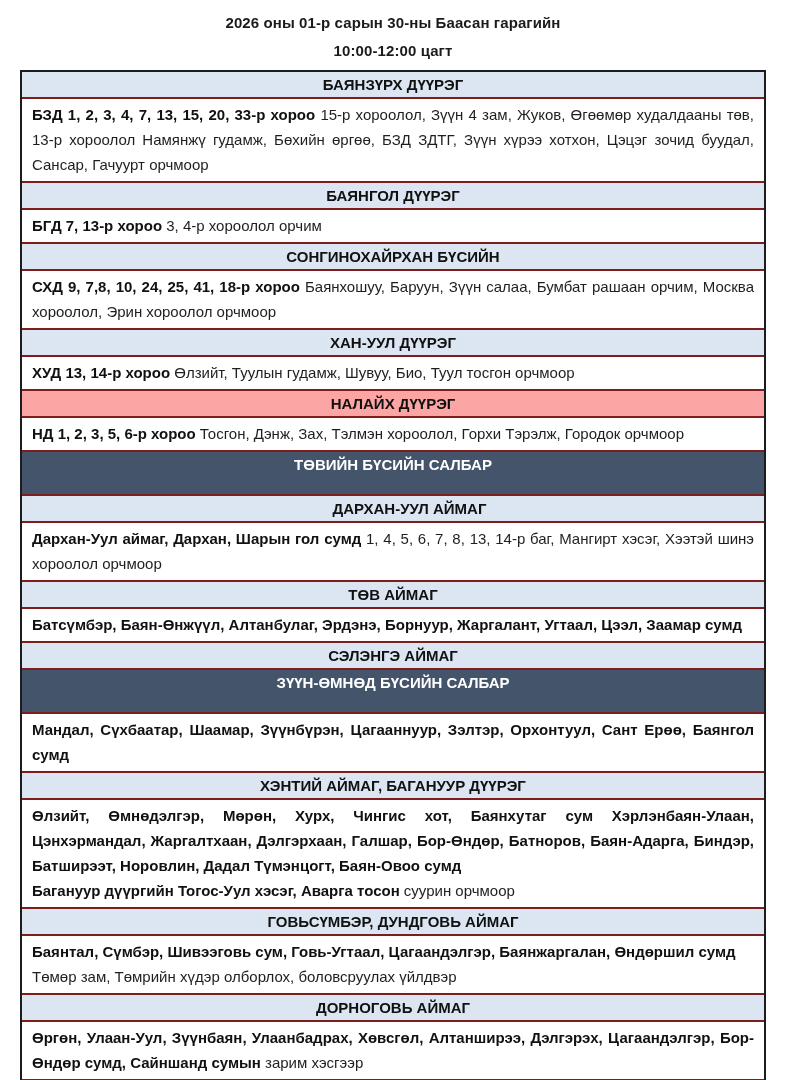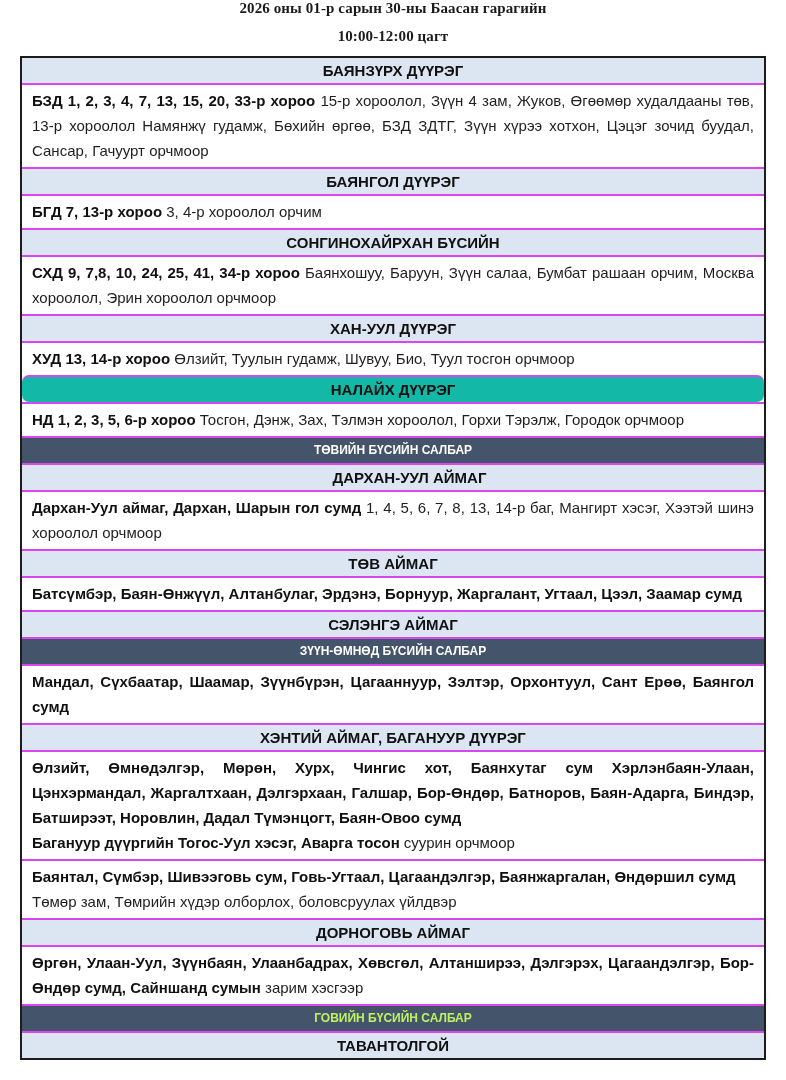--- a/index.html
+++ b/index.html
@@ -8,56 +8,56 @@
     background: #ffffff;
   }
   body {
     width: 786px;
     height: 1080px;
     font-family: "Liberation Sans", sans-serif;
     color: #1b1b1b;
     -webkit-font-smoothing: antialiased;
   }
   .title-block {
+    padding-top: 14px;
     text-align: center;
-    font-family: Liberation Serif, serif;
   }
   .title-line {
     font-size: 15px;
     font-weight: bold;
     line-height: 17px;
     margin: 0 0 11px 0;
     letter-spacing: 0.1px;
   }
   .schedule-table {
     margin: 4px 20px 0 20px;
     border: 2px solid #1c1c1c;
   }
   .row {
-    border-top: 2px solid #d946ef;
+    border-top: 2px solid #7f1d1d;
   }
   .row:first-child {
     border-top: none;
   }
   .row-section {
     background: #dce6f2;
     text-align: center;
     font-weight: bold;
     font-size: 15px;
     line-height: 19px;
     padding: 3px 6px 3px 6px;
     color: #111111;
   }
   .row-branch {
     background: #44546a;
     text-align: center;
     font-weight: bold;
-    font-size: 12px;
+    font-size: 15px;
     line-height: 19px;
-    padding: 3px 6px 3px 6px;
+    padding: 3px 6px 20px 6px;
     color: #fbfbfb;
   }
   .row-content {
     background: #ffffff;
     padding: 3px 10px 4px 10px;
     font-size: 15px;
   }
   .para {
     margin: 0;
     line-height: 25px;
@@ -81,27 +81,27 @@
     <div class="row row-section" style="background: rgb(220, 230, 242);"><span>БАЯНЗҮРХ ДҮҮРЭГ</span></div>
     <div class="row row-content">
       <p class="para"><span class="b">БЗД 1, 2, 3, 4, 7, 13, 15, 20, 33-р хороо</span><span> 15-р хороолол, Зүүн 4 зам, Жуков, Өгөөмөр худалдааны төв, 13-р хороолол Намянжү гудамж, Бөхийн өргөө, БЗД ЗДТГ, Зүүн хүрээ хотхон, Цэцэг зочид буудал, Сансар, Гачуурт орчмоор</span></p>
     </div>
     <div class="row row-section" style="background: rgb(220, 230, 242);"><span>БАЯНГОЛ ДҮҮРЭГ</span></div>
     <div class="row row-content">
       <p class="para"><span class="b">БГД 7, 13-р хороо</span><span> 3, 4-р хороолол орчим</span></p>
     </div>
     <div class="row row-section" style="background: rgb(220, 230, 242);"><span>СОНГИНОХАЙРХАН БҮСИЙН</span></div>
     <div class="row row-content">
-      <p class="para"><span class="b">СХД 9, 7,8, 10, 24, 25, 41, 34-р хороо</span><span> Баянхошуу, Баруун, Зүүн салаа, Бумбат рашаан орчим, Москва хороолол, Эрин хороолол орчмоор</span></p>
+      <p class="para"><span class="b">СХД 9, 7,8, 10, 24, 25, 41, 18-р хороо</span><span> Баянхошуу, Баруун, Зүүн салаа, Бумбат рашаан орчим, Москва хороолол, Эрин хороолол орчмоор</span></p>
     </div>
     <div class="row row-section" style="background: rgb(220, 230, 242);"><span>ХАН-УУЛ ДҮҮРЭГ</span></div>
     <div class="row row-content">
       <p class="para"><span class="b">ХУД 13, 14-р хороо</span><span> Өлзийт, Туулын гудамж, Шувуу, Био, Туул тосгон орчмоор</span></p>
     </div>
-    <div class="row row-section" style="background: #14b8a6; border-radius: 7px;"><span>НАЛАЙХ ДҮҮРЭГ</span></div>
+    <div class="row row-section" style="background: #fca5a5;"><span>НАЛАЙХ ДҮҮРЭГ</span></div>
     <div class="row row-content">
       <p class="para"><span class="b">НД 1, 2, 3, 5, 6-р хороо</span><span> Тосгон, Дэнж, Зах, Тэлмэн хороолол, Горхи Тэрэлж, Городок орчмоор</span></p>
     </div>
     <div class="row row-branch" style="background: rgb(68, 84, 106); color: rgb(255, 255, 255);"><span>ТӨВИЙН БҮСИЙН САЛБАР</span></div>
     <div class="row row-section" style="background: rgb(220, 230, 242); padding-left: 39px;"><span>ДАРХАН-УУЛ АЙМАГ</span></div>
     <div class="row row-content">
       <p class="para"><span class="b">Дархан-Уул аймаг, Дархан, Шарын гол сумд</span><span> 1, 4, 5, 6, 7, 8, 13, 14-р баг, Мангирт хэсэг, Хээтэй шинэ хороолол орчмоор</span></p>
     </div>
     <div class="row row-section" style="background: rgb(220, 230, 242);"><span>ТӨВ АЙМАГ</span></div>
     <div class="row row-content">
@@ -110,20 +110,21 @@
     <div class="row row-section" style="background: rgb(220, 230, 242);"><span>СЭЛЭНГЭ АЙМАГ</span></div>
     <div class="row row-branch" style="background: rgb(68, 84, 106); color: rgb(255, 255, 255);"><span>ЗҮҮН-ӨМНӨД БҮСИЙН САЛБАР</span></div>
     <div class="row row-content">
       <p class="para"><span class="b">Мандал, Сүхбаатар, Шаамар, Зүүнбүрэн, Цагааннуур, Зэлтэр, Орхонтуул, Сант Ерөө, Баянгол сумд</span></p>
     </div>
     <div class="row row-section" style="background: rgb(220, 230, 242);"><span>ХЭНТИЙ АЙМАГ, БАГАНУУР ДҮҮРЭГ</span></div>
     <div class="row row-content">
       <p class="para"><span class="b">Өлзийт, Өмнөдэлгэр, Мөрөн, Хурх, Чингис хот, Баянхутаг сум Хэрлэнбаян-Улаан, Цэнхэрмандал, Жаргалтхаан, Дэлгэрхаан, Галшар, Бор-Өндөр, Батноров, Баян-Адарга, Биндэр, Батширээт, Норовлин, Дадал Түмэнцогт, Баян-Овоо сумд</span></p>
       <p class="para"><span class="b">Багануур дүүргийн Тогос-Уул хэсэг, Аварга тосон</span><span> суурин орчмоор</span></p>
     </div>
+    <div class="row row-section" style="background: rgb(220, 230, 242);"><span>ГОВЬСҮМБЭР, ДУНДГОВЬ АЙМАГ</span></div>
     <div class="row row-content">
       <p class="para"><span class="b">Баянтал, Сүмбэр, Шивээговь сум, Говь-Угтаал, Цагаандэлгэр, Баянжаргалан, Өндөршил сумд</span></p>
       <p class="para"><span>Төмөр зам, Төмрийн хүдэр олборлох, боловсруулах үйлдвэр</span></p>
     </div>
     <div class="row row-section" style="background: rgb(220, 230, 242);"><span>ДОРНОГОВЬ АЙМАГ</span></div>
     <div class="row row-content">
       <p class="para"><span class="b">Өргөн, Улаан-Уул, Зүүнбаян, Улаанбадрах, Хөвсгөл, Алтанширээ, Дэлгэрэх, Цагаандэлгэр, Бор-Өндөр сумд, Сайншанд сумын</span><span> зарим хэсгээр</span></p>
     </div>
     <div class="row row-branch" style="background: rgb(68, 84, 106); color: #bef264;"><span>ГОВИЙН БҮСИЙН САЛБАР</span></div>
     <div class="row row-section" style="background: rgb(220, 230, 242);"><span>ТАВАНТОЛГОЙ</span></div>

